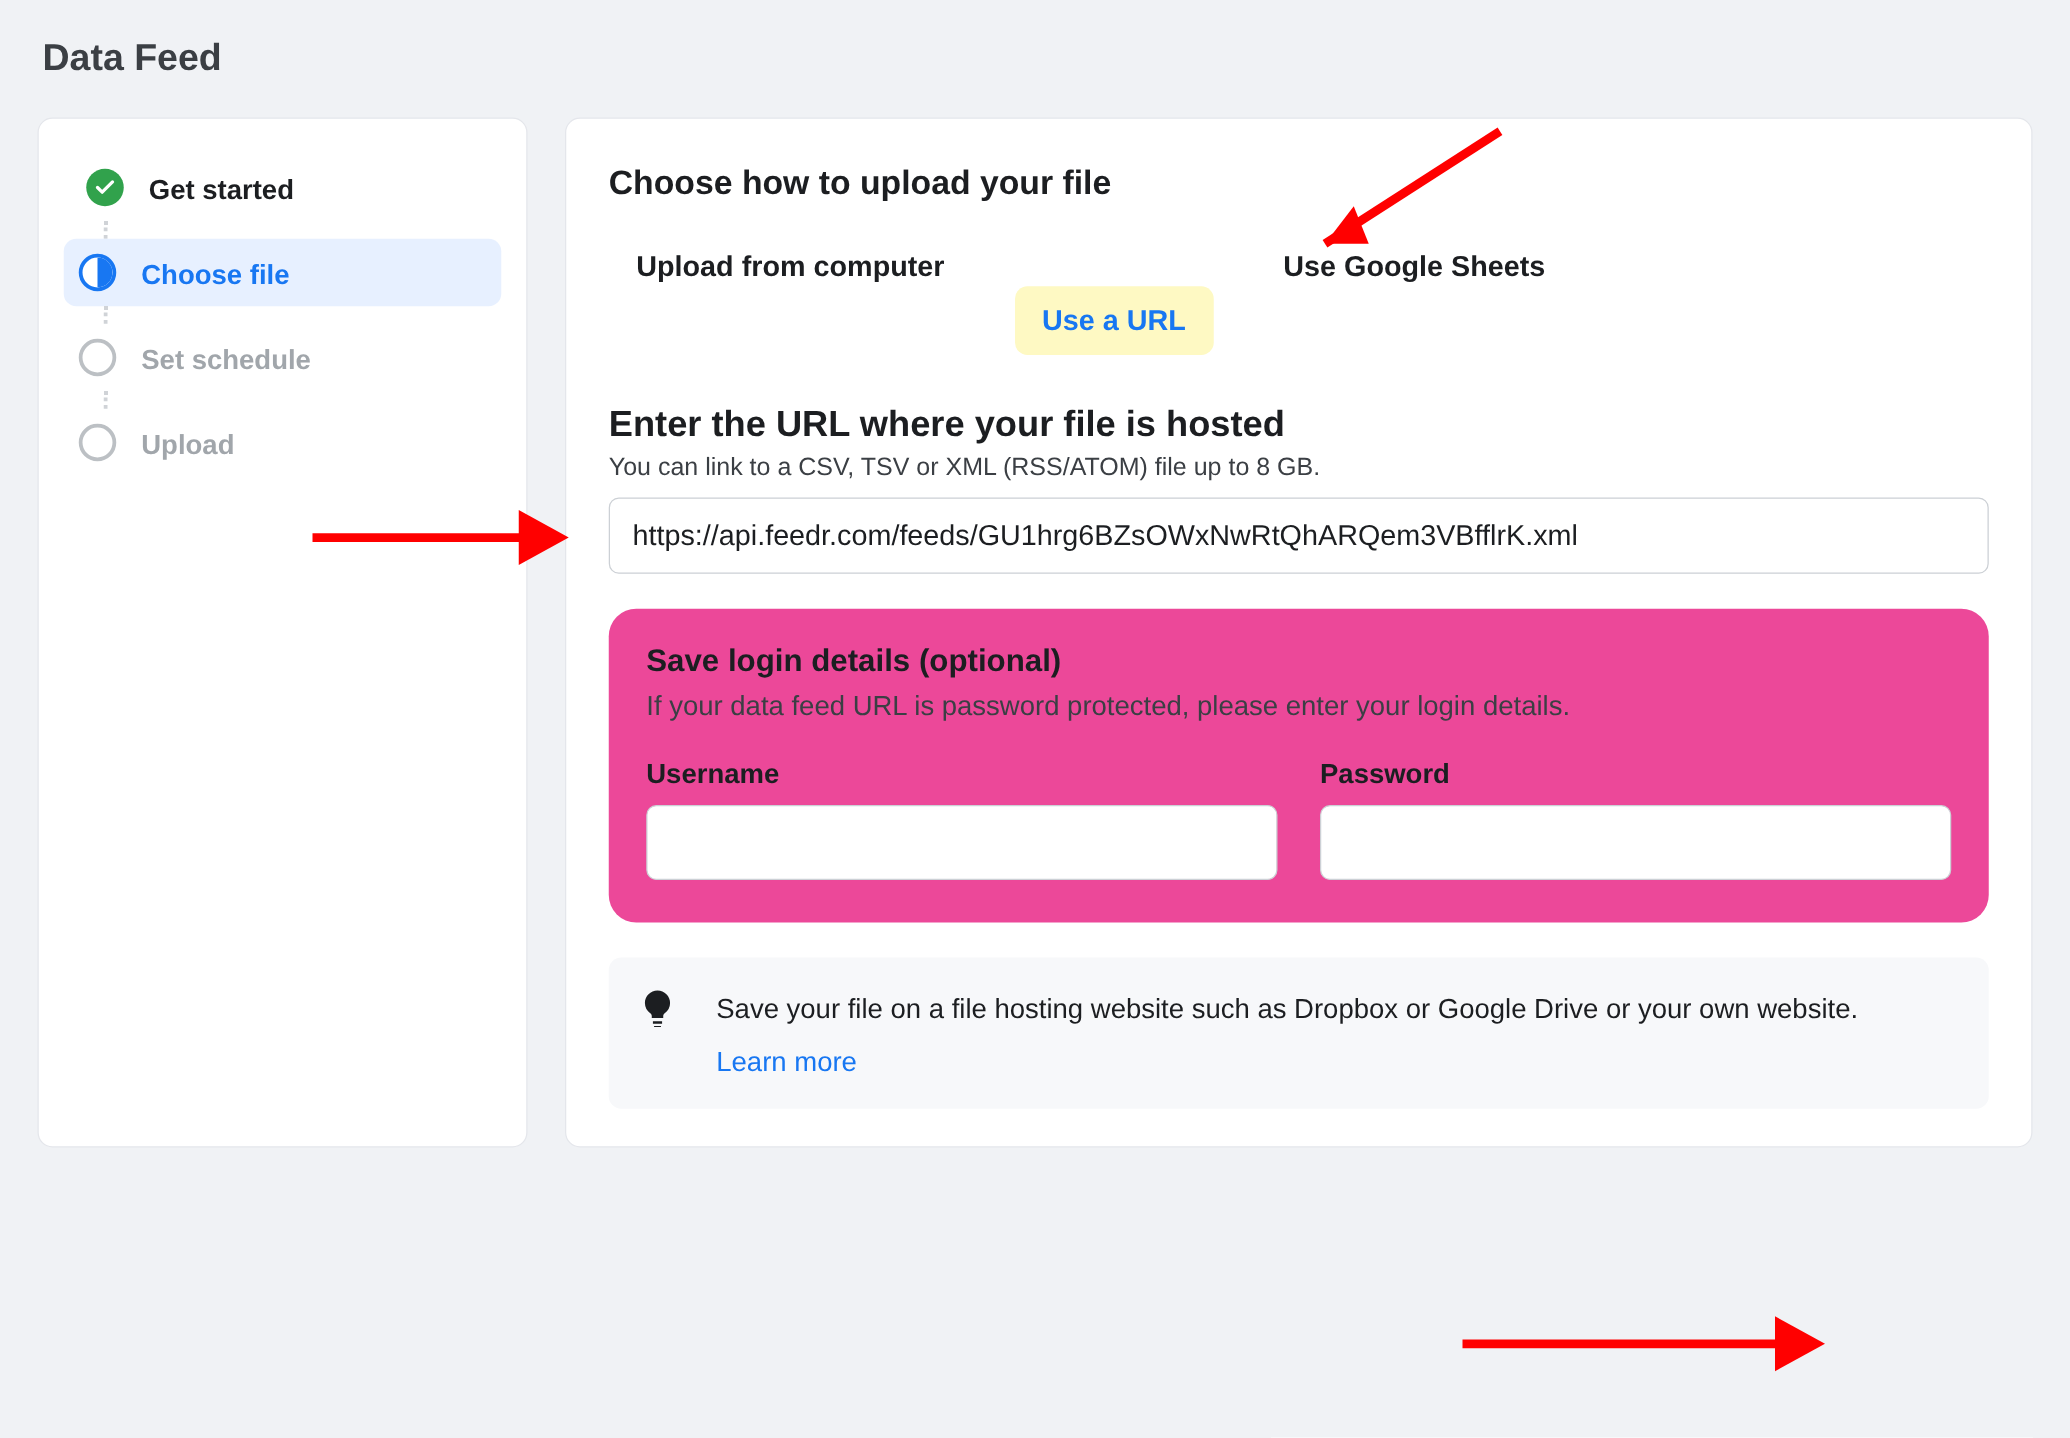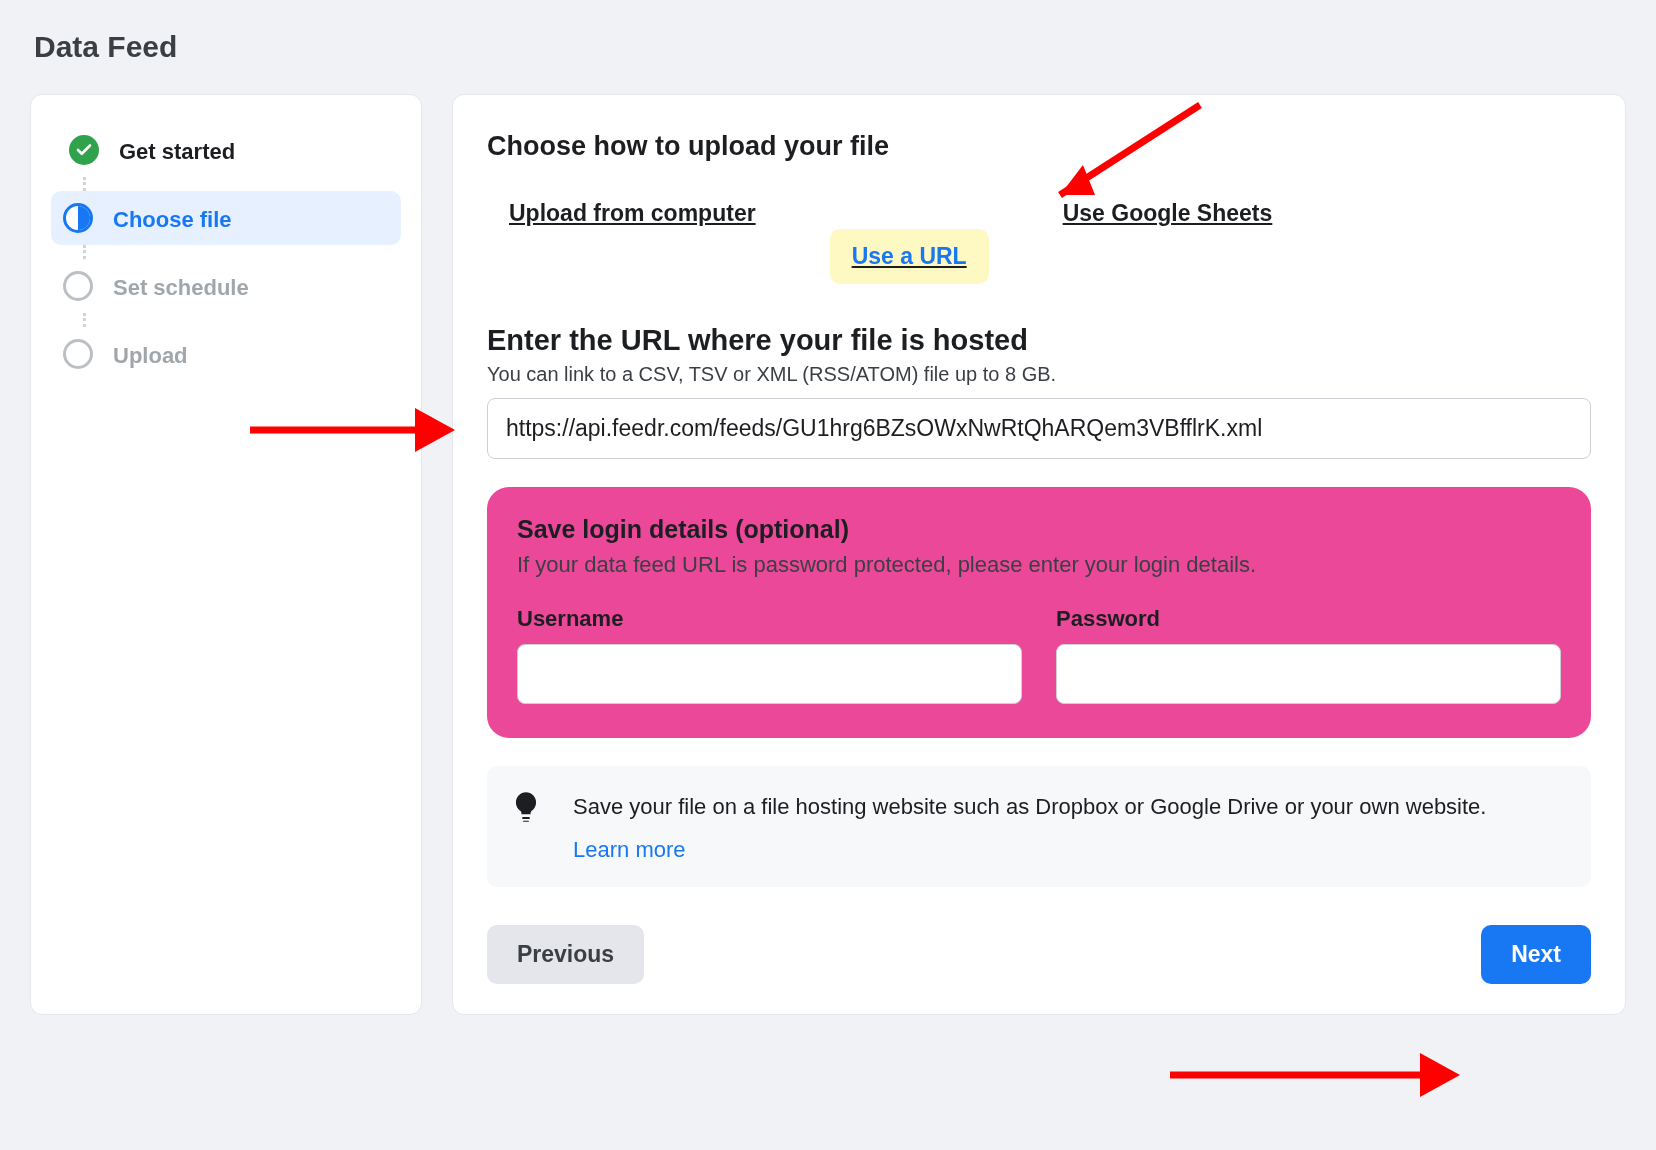--- a/index.html
+++ b/index.html
@@ -84,23 +84,22 @@
     position: relative;
   }
   .section-title {
     font-size: 27px;
     font-weight: 800;
     color: #1c1e21;
     margin-bottom: 24px;
   }
   .tabs {
     display: flex;
-    gap: 52px;
+    gap: 34px;
     margin-bottom: 40px;
-    text-decoration: underline;
   }
   .tab {
     font-size: 23px;
     font-weight: 600;
     padding: 14px 22px;
     border-radius: 10px;
     cursor: pointer;
     color: #1c1e21;
   }
   .tab.active {
@@ -246,24 +245,20 @@
     <div class="tip-card">
       <svg class="tip-icon" viewBox="0 0 24 32">
           <path d="M12 0C5.9 0 1 4.9 1 11c0 3.7 1.9 7 4.7 9 .8.6 1.3 1.5 1.3 2.5V24h10v-1.5c0-1 .5-1.9 1.3-2.5 2.8-2 4.7-5.3 4.7-9C23 4.9 18.1 0 12 0zM8 27h8v2H8zm1 4h6v1H9z"></path>
         </svg>
       <div>
         <div class="tip-text">Save your file on a file hosting website such as Dropbox or Google Drive or your own website.</div>
         <a class="learn-link">Learn more</a>
       </div>
     </div>
 
-    <div class="nav-row">
-      <button class="btn secondary">Previous</button>
-      <button class="btn primary">Next</button>
-    </div>
   </main>
 
 </div>
 
 <div class="annot" style="left:0; top:0; width:1656px; height:1150px;">
   <svg width="1656" height="1150">
 
     <line x1="1200" y1="105" x2="1060" y2="195"></line>
     <polygon points="1060,195 1095,195 1083,165"></polygon>
 

